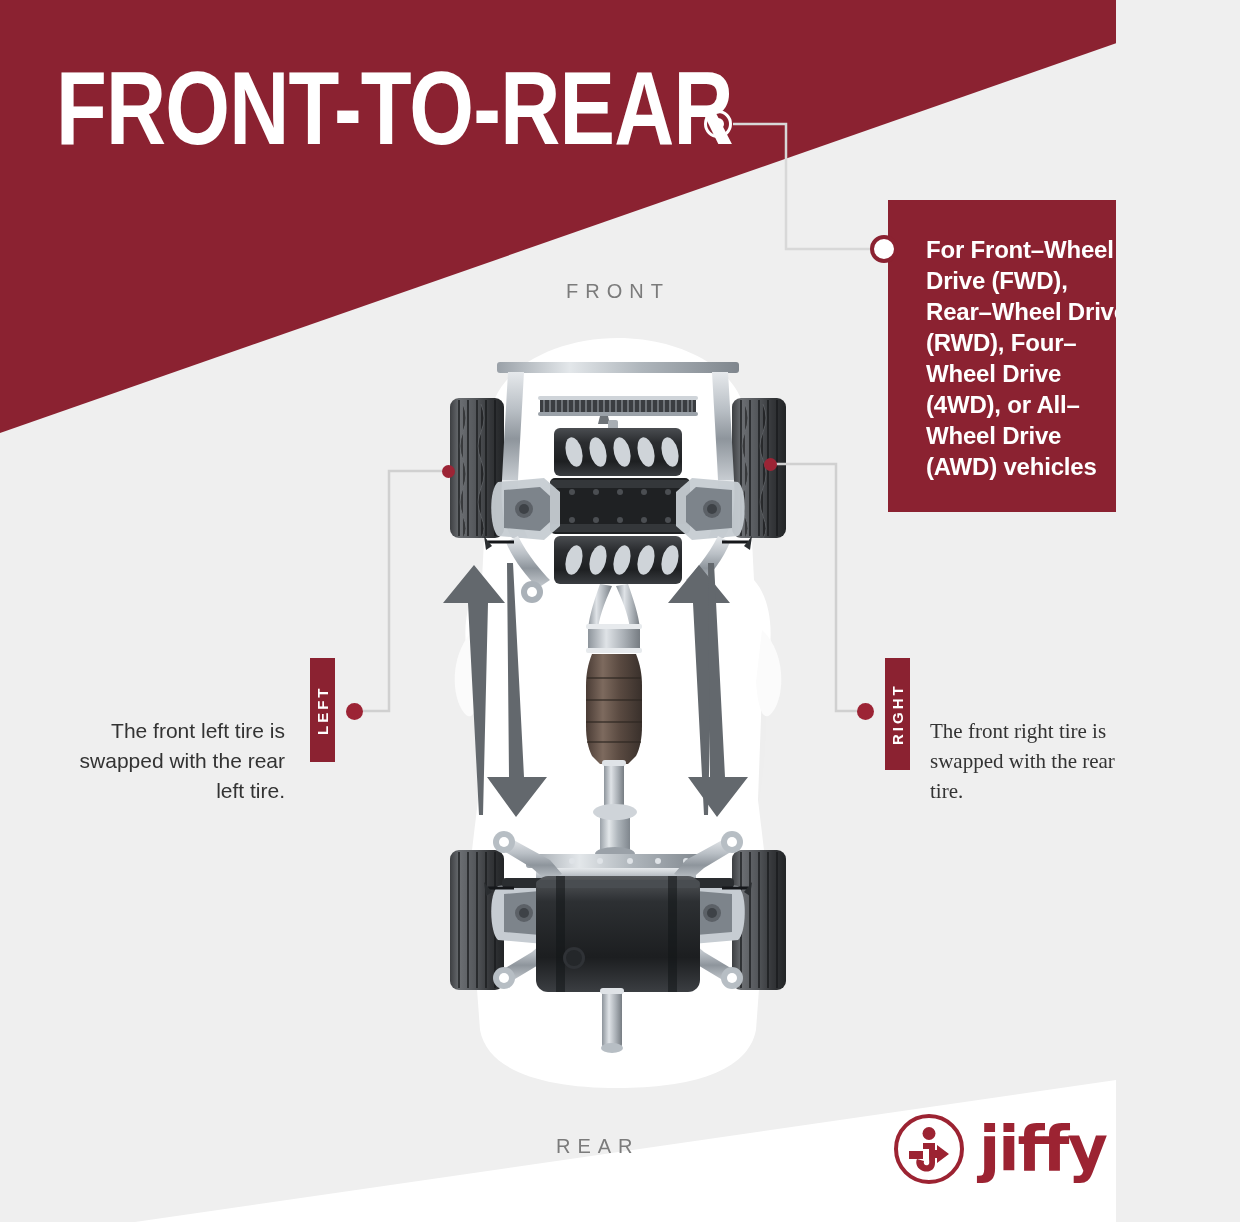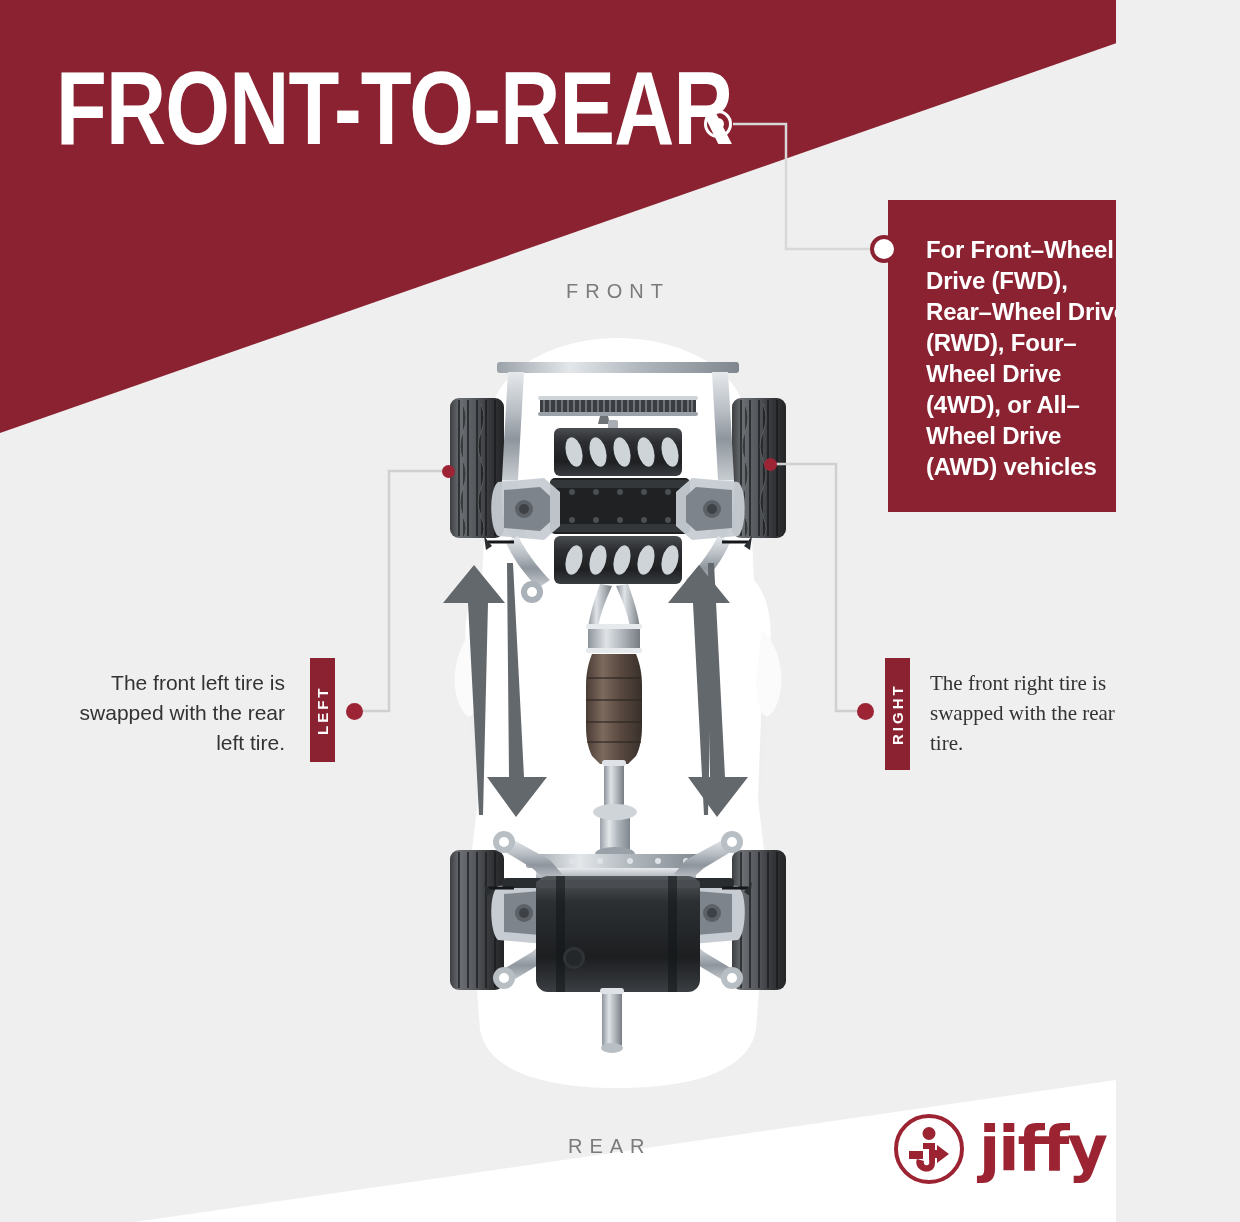--- a/index.html
+++ b/index.html
@@ -68,21 +68,21 @@
     font-size:24px;line-height:31px;letter-spacing:-0.2px;
   }
 
   
   .front-label,.rear-label{
     position:absolute;z-index:3;
     color:#7b7b7b;font-size:20px;font-weight:500;
     letter-spacing:7px;
   }
   .front-label{left:566px;top:280px;}
-  .rear-label{left:568px;top:1135px;}
+  .rear-label{left:556px;top:1135px;}
 
   
   .car-shadow{
     position:absolute;left:418px;top:318px;width:400px;height:790px;z-index:2;
     background:radial-gradient(closest-side, rgba(0,0,0,0.10), rgba(0,0,0,0) 72%);
     filter:blur(12px);
   }
   .car-body{
     position:absolute;left:432px;top:330px;width:372px;height:766px;z-index:2;
   }
@@ -92,21 +92,21 @@
   .side-badge{
     position:absolute;z-index:7;background:#8b2231;color:#fff;
     font-size:15px;font-weight:bold;letter-spacing:3px;
     writing-mode:vertical-rl;transform:rotate(180deg);
     display:flex;align-items:center;justify-content:center;
     box-shadow:0 0 0 4px #efefef;
   }
   .badge-left{left:310px;top:658px;width:25px;height:104px;}
   .badge-right{left:885px;top:658px;width:25px;height:112px;}
 
-  .side-text{position:absolute;z-index:7;color:#333333;font-size:21px;line-height:30px;}
+  .side-text{position:absolute;z-index:7;color:#333333;font-size:21px;line-height:30px;margin-top:48px;}
   .text-left{left:60px;top:668px;width:225px;text-align:right;}
   .text-right{left:930px;top:668px;width:240px;text-align:left;font-family:Liberation Serif, serif;}
   .dot{position:absolute;width:17px;height:17px;border-radius:50%;background:#9c2435;z-index:6;}
   .dot.small{width:13px;height:13px;}
 
   .svgline{position:absolute;left:0;top:0;z-index:3;pointer-events:none;}
 
   
   .arrows{position:absolute;left:440px;top:555px;z-index:3;}
 

